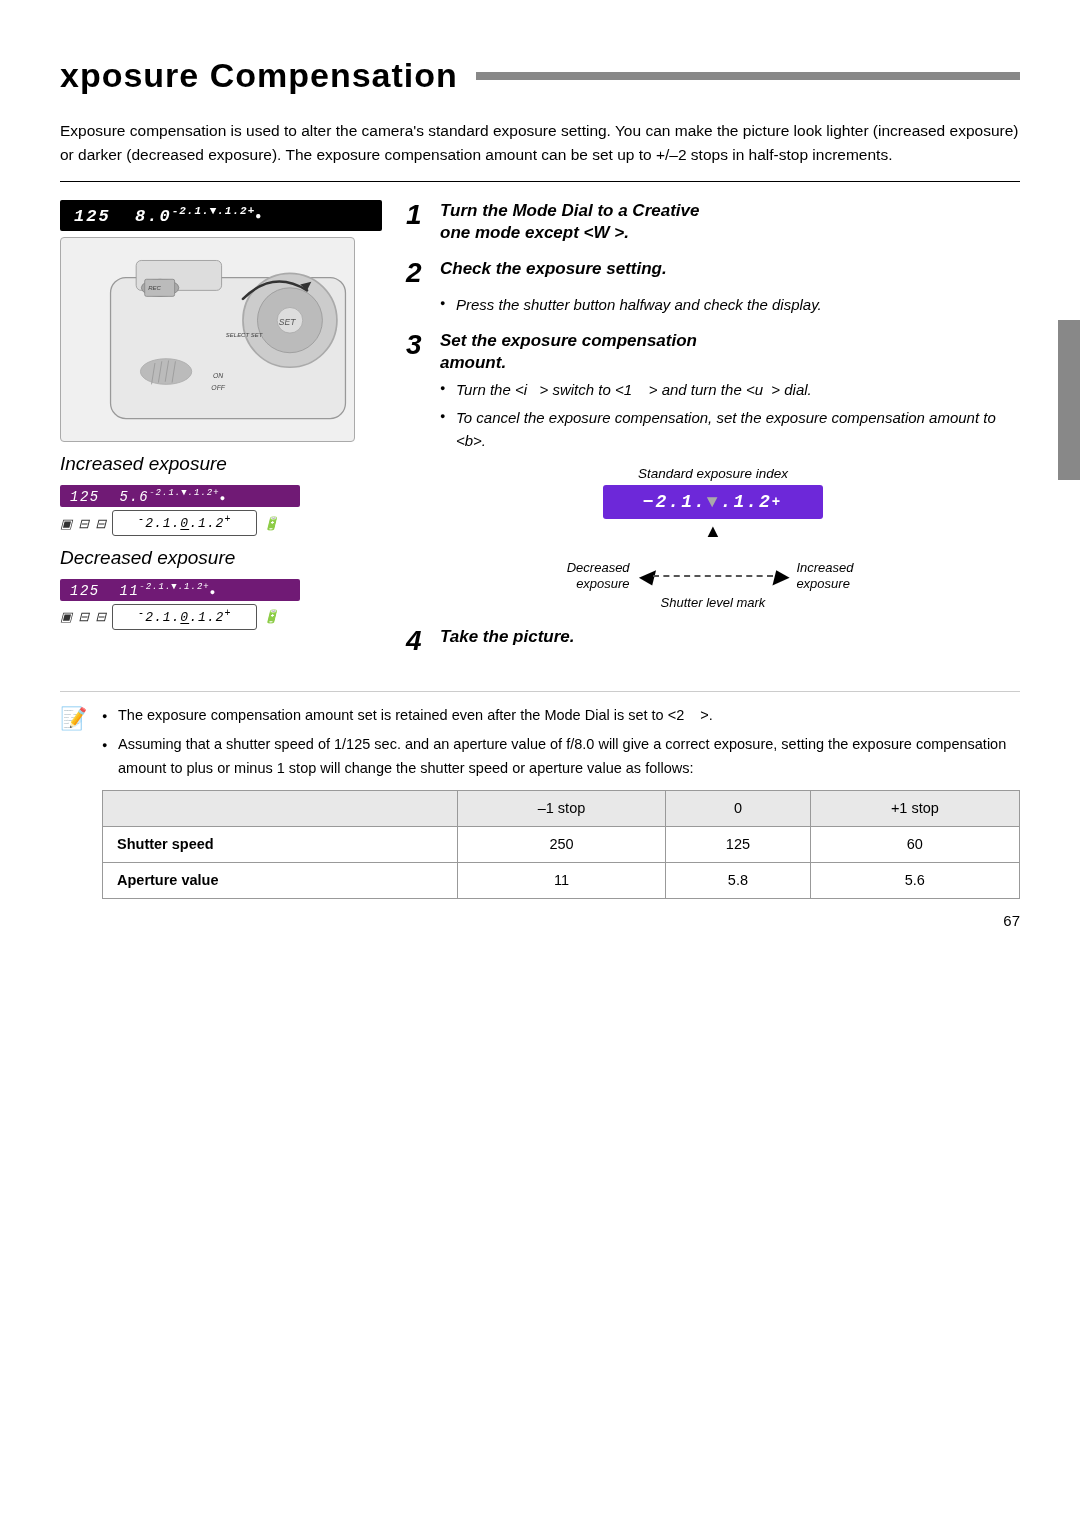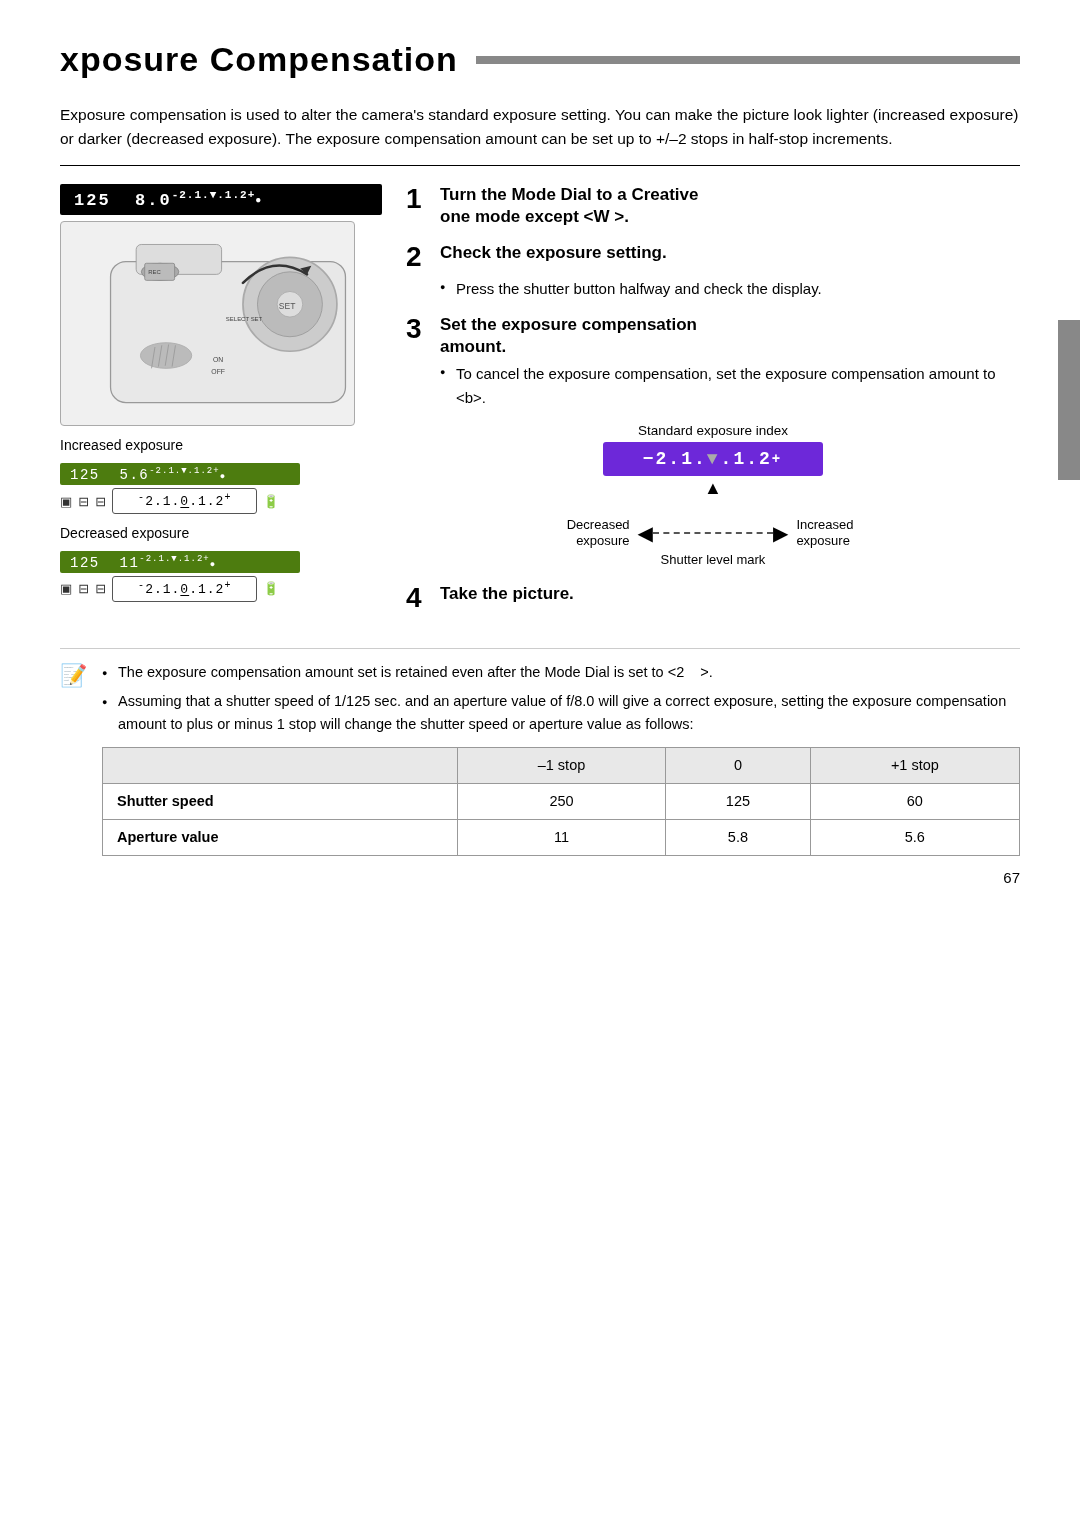--- a/index.html
+++ b/index.html
@@ -14,20 +14,21 @@
     }
     .page {
       padding: 40px 60px 60px 60px;
       position: relative;
     }
     
     .title-bar {
       display: flex;
       align-items: center;
       margin-bottom: 24px;
+      margin-top: 16px;
     }
     .title-text {
       font-size: 34px;
       font-weight: bold;
       letter-spacing: 1px;
     }
     .title-rule {
       flex: 1;
       height: 8px;
       background: #888;
@@ -39,20 +40,21 @@
       line-height: 1.55;
       margin-bottom: 18px;
       border-bottom: 1.5px solid #000;
       padding-bottom: 14px;
     }
     
     .main-grid {
       display: grid;
       grid-template-columns: 340px 1fr;
       gap: 0;
+      font-style: italic;
     }
     
     .left-col {
       padding-right: 18px;
     }
     
     .right-col {
       padding-left: 6px;
     }
     
@@ -132,21 +134,21 @@
     }
     .camera-svg {
       width: 100%;
       height: 100%;
     }
     
     .exposure-row {
       margin-bottom: 4px;
     }
     .small-lcd {
-      background: #4d7c0f;
+      background: #701a75;
       color: #fff;
       font-family: 'Courier New', monospace;
       font-size: 14px;
       padding: 3px 10px;
       display: inline-block;
       letter-spacing: 1.5px;
       border-radius: 2px;
       width: 240px;
       margin-bottom: 3px;
     }
@@ -164,21 +166,21 @@
       font-size: 13px;
       padding: 3px 25px;
       display: inline-block;
       letter-spacing: 1px;
     }
     .panel-icon {
       font-size: 13px;
       color: #333;
     }
     .exposure-label {
-      font-size: 14px;
+      font-size: 19px;
       margin-top: 11px;
       margin-bottom: 10px;
     }
     
     .std-exposure-section {
       margin-top: 10px;
       margin-bottom: 10px;
     }
     .std-label {
       font-size: 13.5px;
@@ -437,20 +439,21 @@
         </div>
       </div>
 
       <div class="step-block">
         <div class="step-header">
           <span class="step-num">3</span>
           <span class="step-title">Set the exposure compensation<br>amount.</span>
         </div>
         <div class="step-content">
           <ul>
+            <li>Turn the &lt;i &nbsp;&nbsp;&gt; switch to &lt;1 &nbsp;&nbsp;&nbsp;&gt; and turn the &lt;u &nbsp;&gt; dial.</li>
             <li>To cancel the exposure compensation, set the exposure compensation amount to &lt;b&gt;.</li>
           </ul>
         </div>
       </div>
 
       <div class="std-exposure-section">
         <div class="std-label">Standard exposure index</div>
 
         <div style="position:relative; width:220px; margin:0 auto 18px auto;">
           <div class="exp-scale-box">

